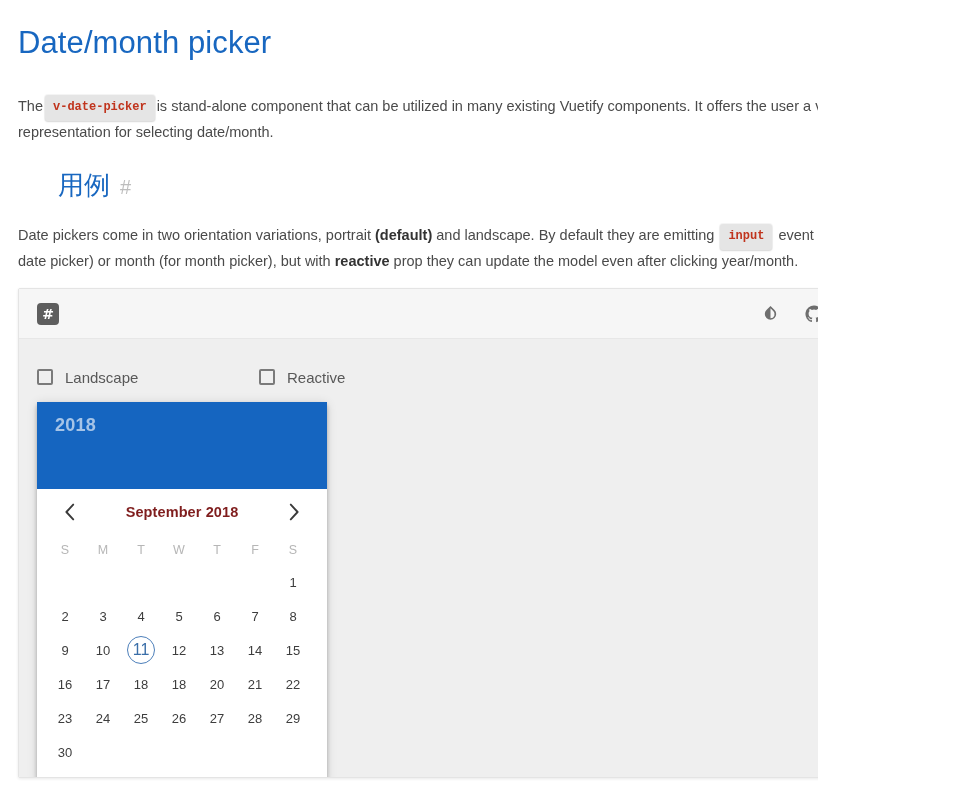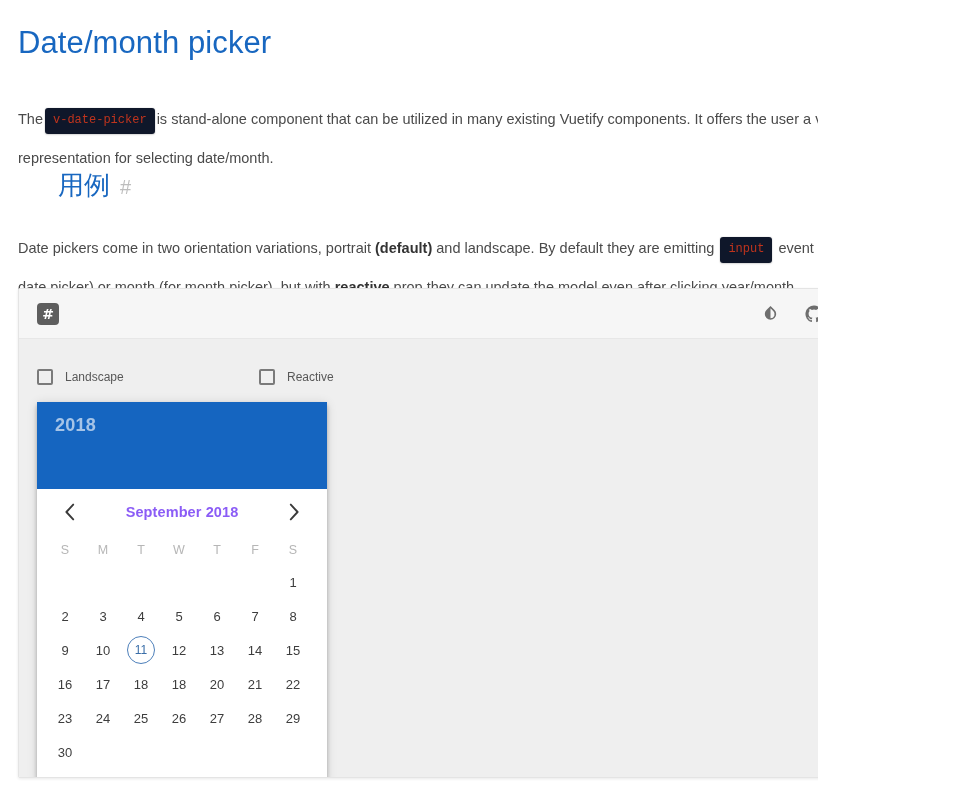--- a/index.html
+++ b/index.html
@@ -18,29 +18,29 @@
     font-size: 31px; line-height: 42px;
     font-weight: 400; color: #1867c0;
     letter-spacing: 0.1px;
   }
   .intro {
     position: absolute; left: 18px; top: 81px; width: 918px;
     font-size: 14.5px; line-height: 21px; color: #4a4a4a;
   }
   .code-chip {
     display: inline-block;
-    background: #0f172a;
+    background: #e5e5e5;
     border-radius: 3px;
     box-shadow: 0 1px 2px rgba(0,0,0,.13), 0 0 0 1px rgba(0,0,0,.04);
     color: #c0341d;
     font-family: "Liberation Mono", monospace;
-    font-weight: 400;
+    font-weight: 700;
     font-size: 12px;
     padding: 2px 8px 3px;
-    margin: 13px 2px;
+    margin: 0 2px;
     position: relative;
     top: -1px;
   }
 
   .h2-wrap {
     position: absolute; left: 18px; top: 168px;
     display: flex; align-items: baseline; gap: 10px; margin-left: 40px;
   }
   .h2 {
     font-size: 26px; line-height: 34px; font-weight: 400;
@@ -102,21 +102,21 @@
   .chk { display: flex; align-items: center; }
   .chk:first-child { width: 222px; }
   .chk-box {
     width: 16px; height: 16px;
     border: 2px solid #7a7a7a;
     border-radius: 2px;
     background: transparent;
     margin-right: 12px;
     flex: 0 0 auto;
   }
-  .chk-label { font-size: 12px; color: #585858; font-family: "Liberation Sans", sans-serif; }
+  .chk-label { font-size: 15px; color: #585858; font-family: "Liberation Sans", sans-serif; }
 
   
   .picker {
     margin-top: 11px;
     width: 290px;
     background: #fff;
     box-shadow: 0 2px 4px -1px rgba(0,0,0,.2), 0 4px 5px 0 rgba(0,0,0,.14), 0 1px 10px 0 rgba(0,0,0,.12);
     overflow: hidden;
   }
   .picker-header {
@@ -139,39 +139,39 @@
     height: 46px;
     display: flex; align-items: center; justify-content: space-between;
     padding: 0 20px;
   }
   .pk-arrow {
     width: 26px; height: 26px;
     display: flex; align-items: center; justify-content: center;
     color: #3a3a3a; font-size: 17px;
   }
   .pk-arrow svg { display:block; }
-  .pk-title { font-size: 14.5px; font-weight: 700; color: #8b5cf6; letter-spacing: .1px; }
+  .pk-title { font-size: 14.5px; font-weight: 700; color: #7f1d1d; letter-spacing: .1px; }
 
   .pk-table { padding: 0 9px 14px; }
   .pk-row { display: flex; }
   .pk-cell {
     width: 38px; height: 34px;
     display: flex; align-items: center; justify-content: center;
     font-size: 13px; color: #3d3d3d;
     font-family: "Liberation Sans", sans-serif;
   }
   .pk-cell.dow { color: #b6b6b6; font-size: 12.5px; height: 30px; }
   .pk-cell.empty { color: transparent; }
   .pk-cell .ring {
     width: 28px; height: 28px;
     border-radius: 50%;
     border: 1px solid #4d7fba;
     color: #3a6ea8;
     display: flex; align-items: center; justify-content: center;
-    font-size: 12px;
+    font-size: 16px;
   }
 </style>
 </head>
 <body>
 
 <div class="page">
 
   <div class="h1">Date/month picker</div>
 
   <p class="intro"><span>The</span><span class="code-chip">v-date-picker</span><span>is stand-alone component that can be utilized in many existing Vuetify components. It offers the user a visual representation for selecting date/month.</span></p>

